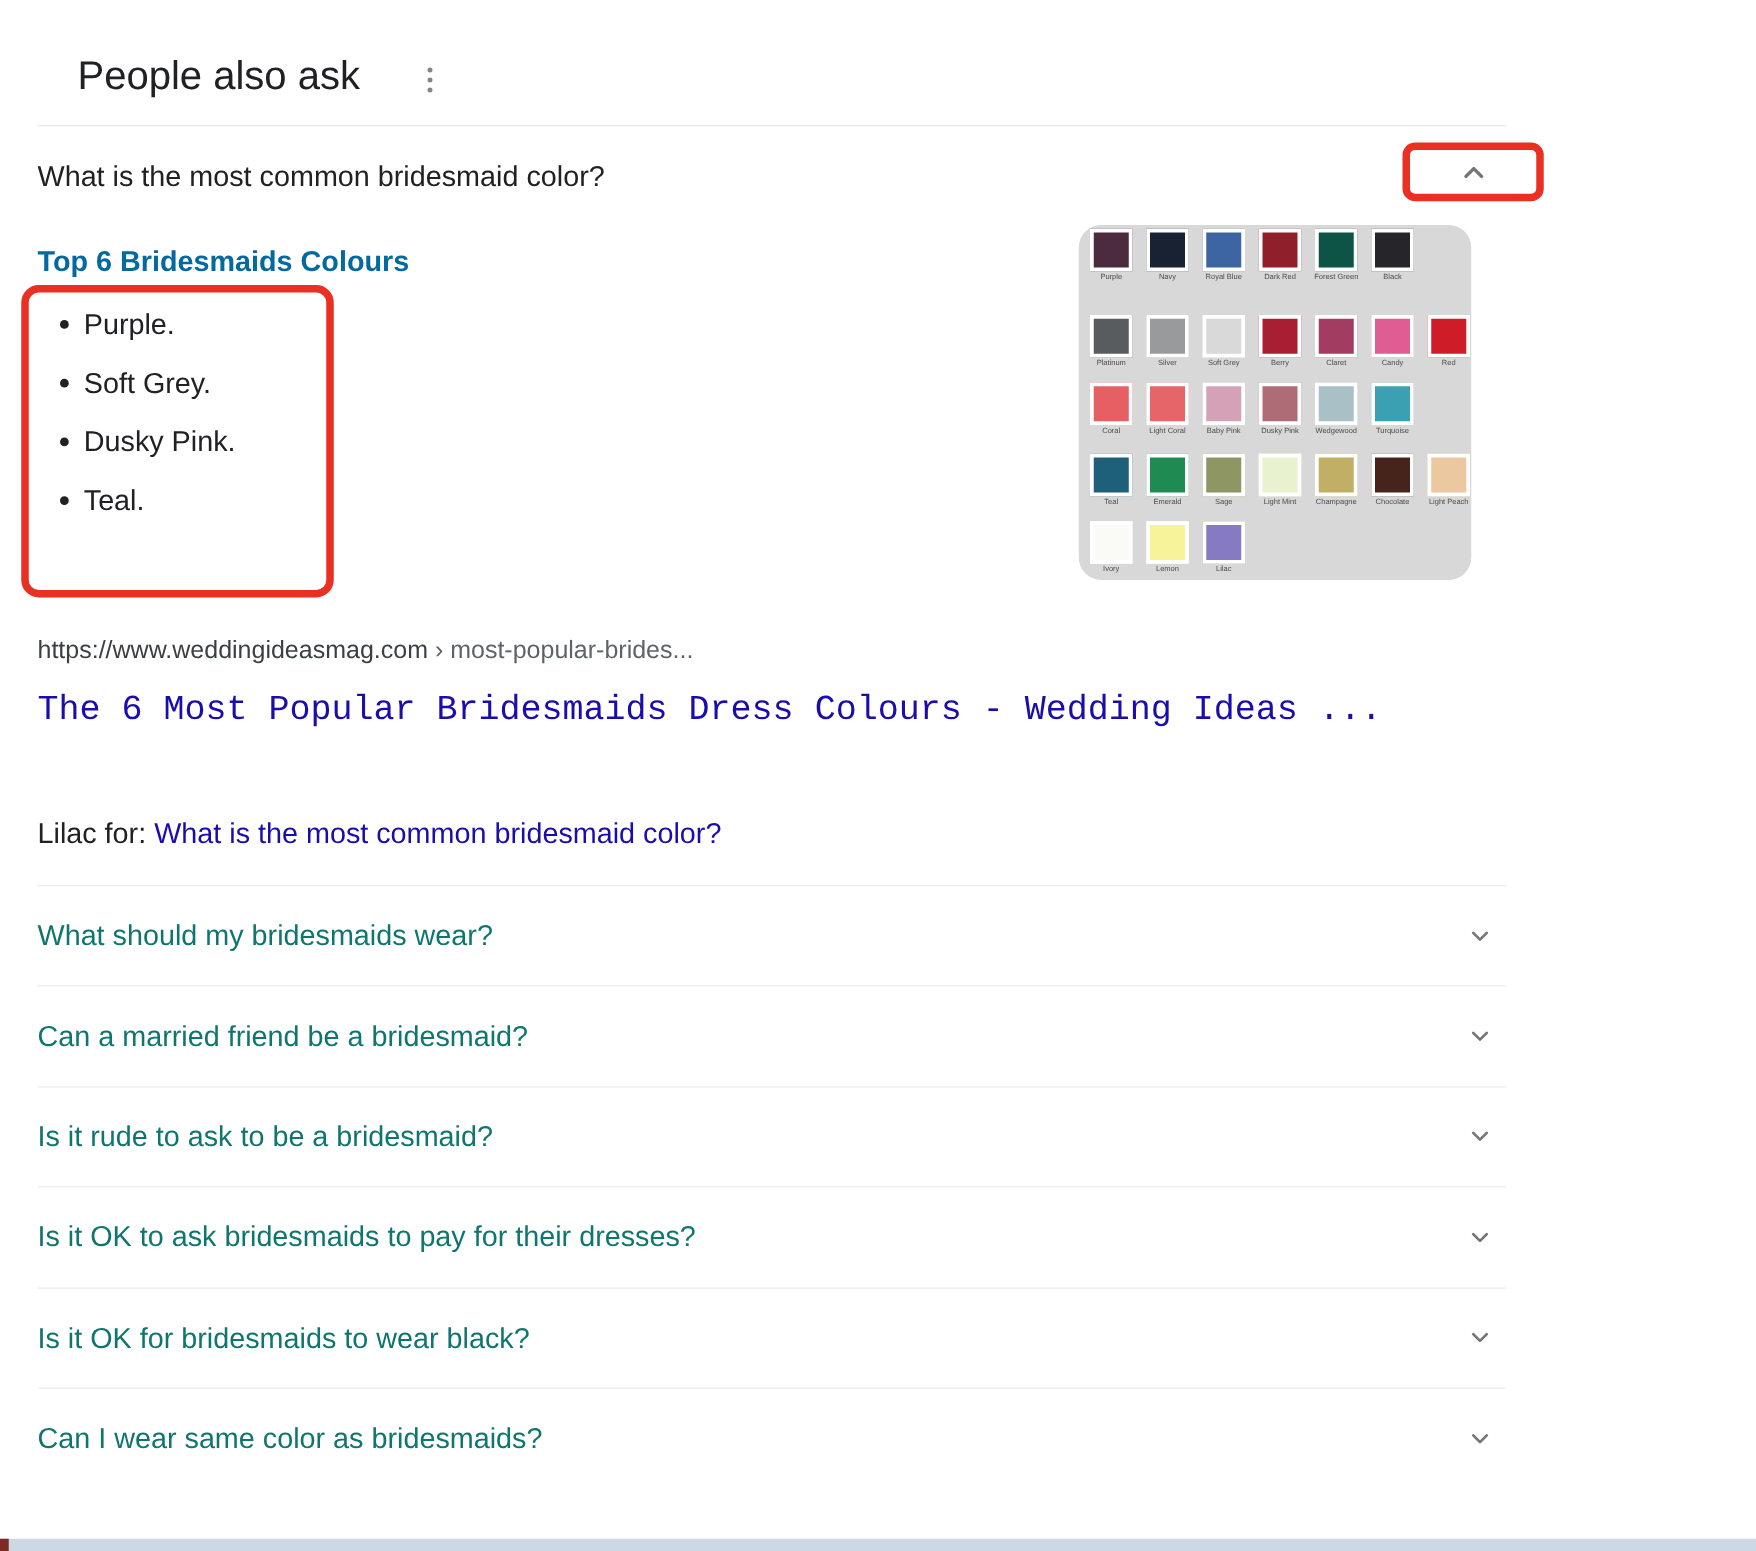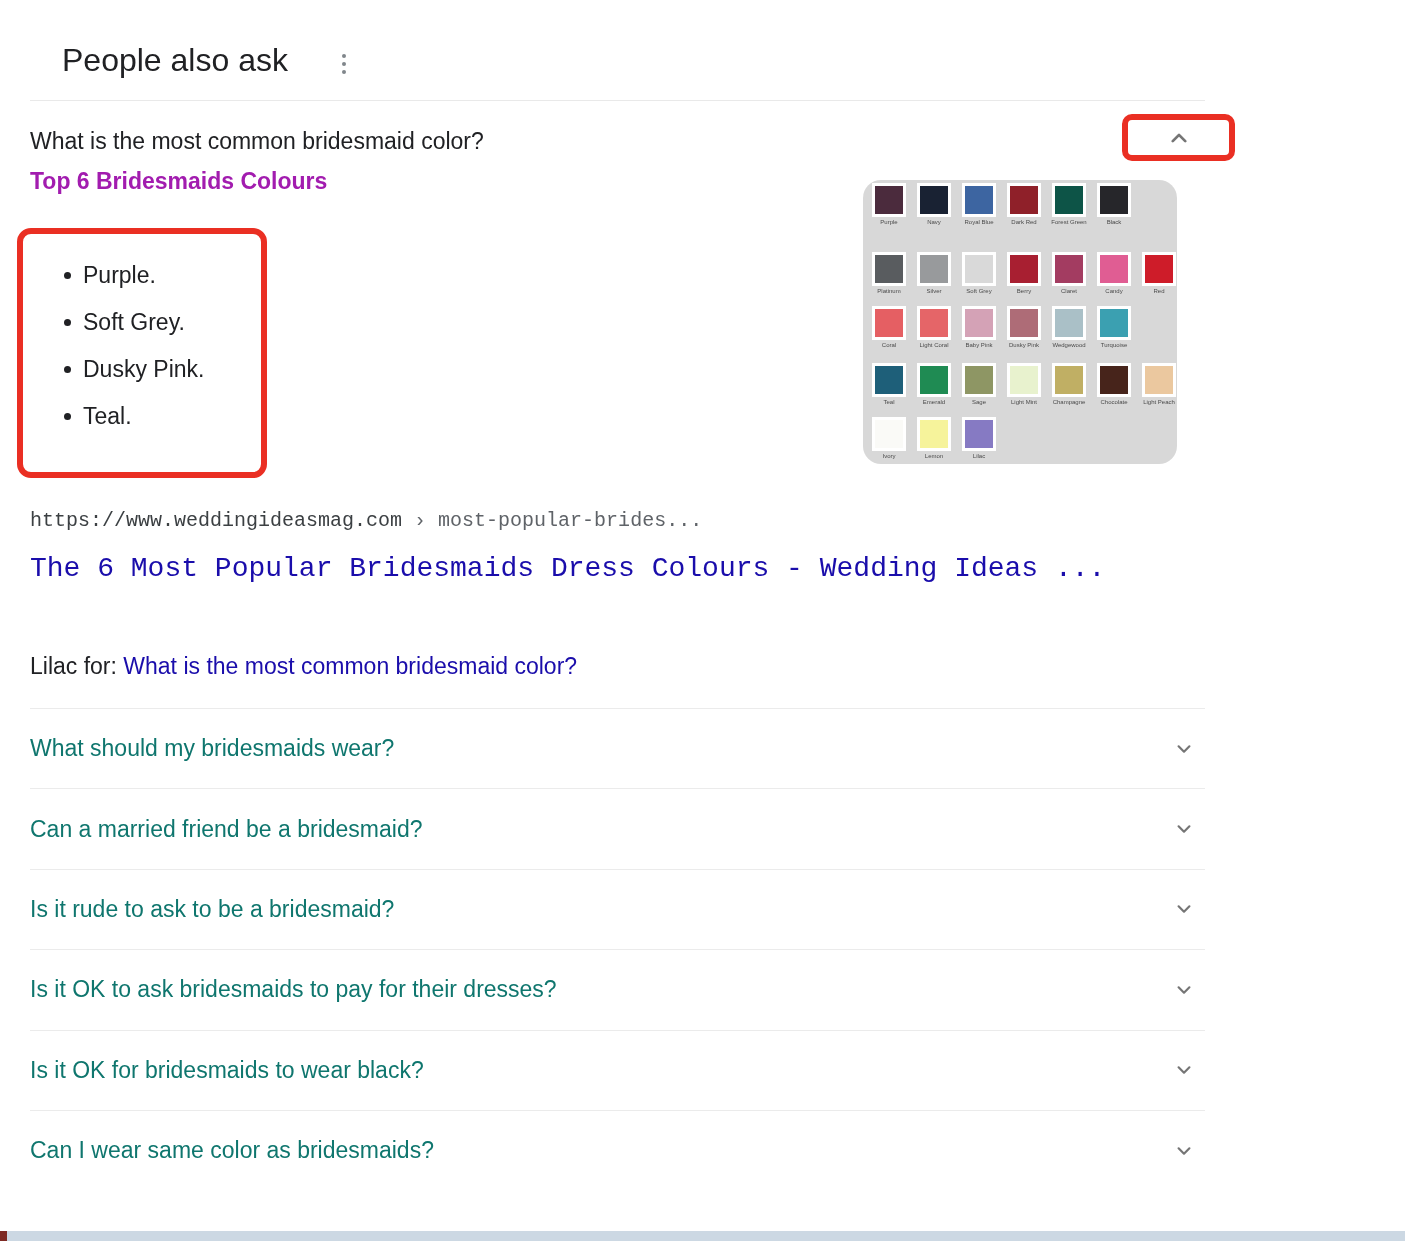--- a/index.html
+++ b/index.html
@@ -11,37 +11,37 @@
   .kebab{position:absolute;left:338px;top:50px;display:flex;flex-direction:column;gap:4px;padding:4px;cursor:pointer;}
   .kebab i{width:4px;height:4px;border-radius:50%;background:#80868b;display:block;}
   .heading-divider{position:absolute;left:30px;top:100px;width:1175px;height:1px;background:#e9e9e9;}
 
   
   .q-expanded{position:absolute;left:30px;top:126px;font-size:23px;line-height:30px;color:#202124;}
   .collapse-annotation{position:absolute;left:1122px;top:114px;width:101px;height:35px;
     border:6px solid #ea2f23;border-radius:10px;display:flex;align-items:center;justify-content:center;background:#fff;}
   .chev svg{display:block;}
 
-  .answer-heading{position:absolute;left:30px;top:168px;font-size:23px;font-weight:bold;color:#a21caf;}
+  .answer-heading{position:absolute;left:30px;top:196px;font-size:23px;font-weight:bold;color:#0369a1;}
 
   .list-annotation{position:absolute;left:17px;top:228px;width:238px;height:238px;
     border:6px solid #ea2f23;border-radius:14px;}
-  .answer-list{position:absolute;left:30px;top:236px;margin:16px;padding:0;list-style:none;}
+  .answer-list{position:absolute;left:30px;top:236px;margin:0;padding:0;list-style:none;}
   .answer-list li{position:relative;padding-left:37px;height:47px;line-height:47px;font-size:23px;color:#202124;}
   .answer-list li::before{content:"";position:absolute;left:18px;top:20px;width:7px;height:7px;border-radius:50%;background:#202124;}
 
   
   .swatch-image{position:absolute;left:863px;top:180px;width:314px;height:284px;background:#d8d8d8;border-radius:18px;cursor:pointer;}
   .swatch-row{position:absolute;left:9px;display:flex;gap:11px;}
   .swatch-tile{display:flex;flex-direction:column;align-items:center;width:34px;}
   .swatch-frame{width:28px;height:28px;border:3px solid #fff;}
   .swatch-label{font-size:6px;line-height:8px;color:#4a4a4a;white-space:nowrap;margin-top:1px;}
 
   
-  .source-url{position:absolute;left:30px;top:509px;font-size:20px;color:#3c4043;cursor:pointer;font-family:Liberation Mono, monospace;}
+  .source-url{position:absolute;left:30px;top:509px;font-size:20px;color:#3c4043;cursor:pointer;}
   .source-url .path{color:#5f6368;}
   .source-title{position:absolute;left:30px;top:551px;font-size:28px;line-height:36px;color:#1a0dab;cursor:pointer;font-family:Liberation Mono, monospace;}
 
   .search-for{position:absolute;left:30px;top:651px;font-size:23px;line-height:30px;}
   .search-for .lbl{color:#202124;}
   .search-for a{color:#1a0dab;text-decoration:none;cursor:pointer;}
 
   
   .questions{position:absolute;left:0;top:708px;width:1405px;}
   .paa-row{position:relative;width:1175px;margin-left:30px;height:79.4px;border-top:1px solid #ebebeb;

